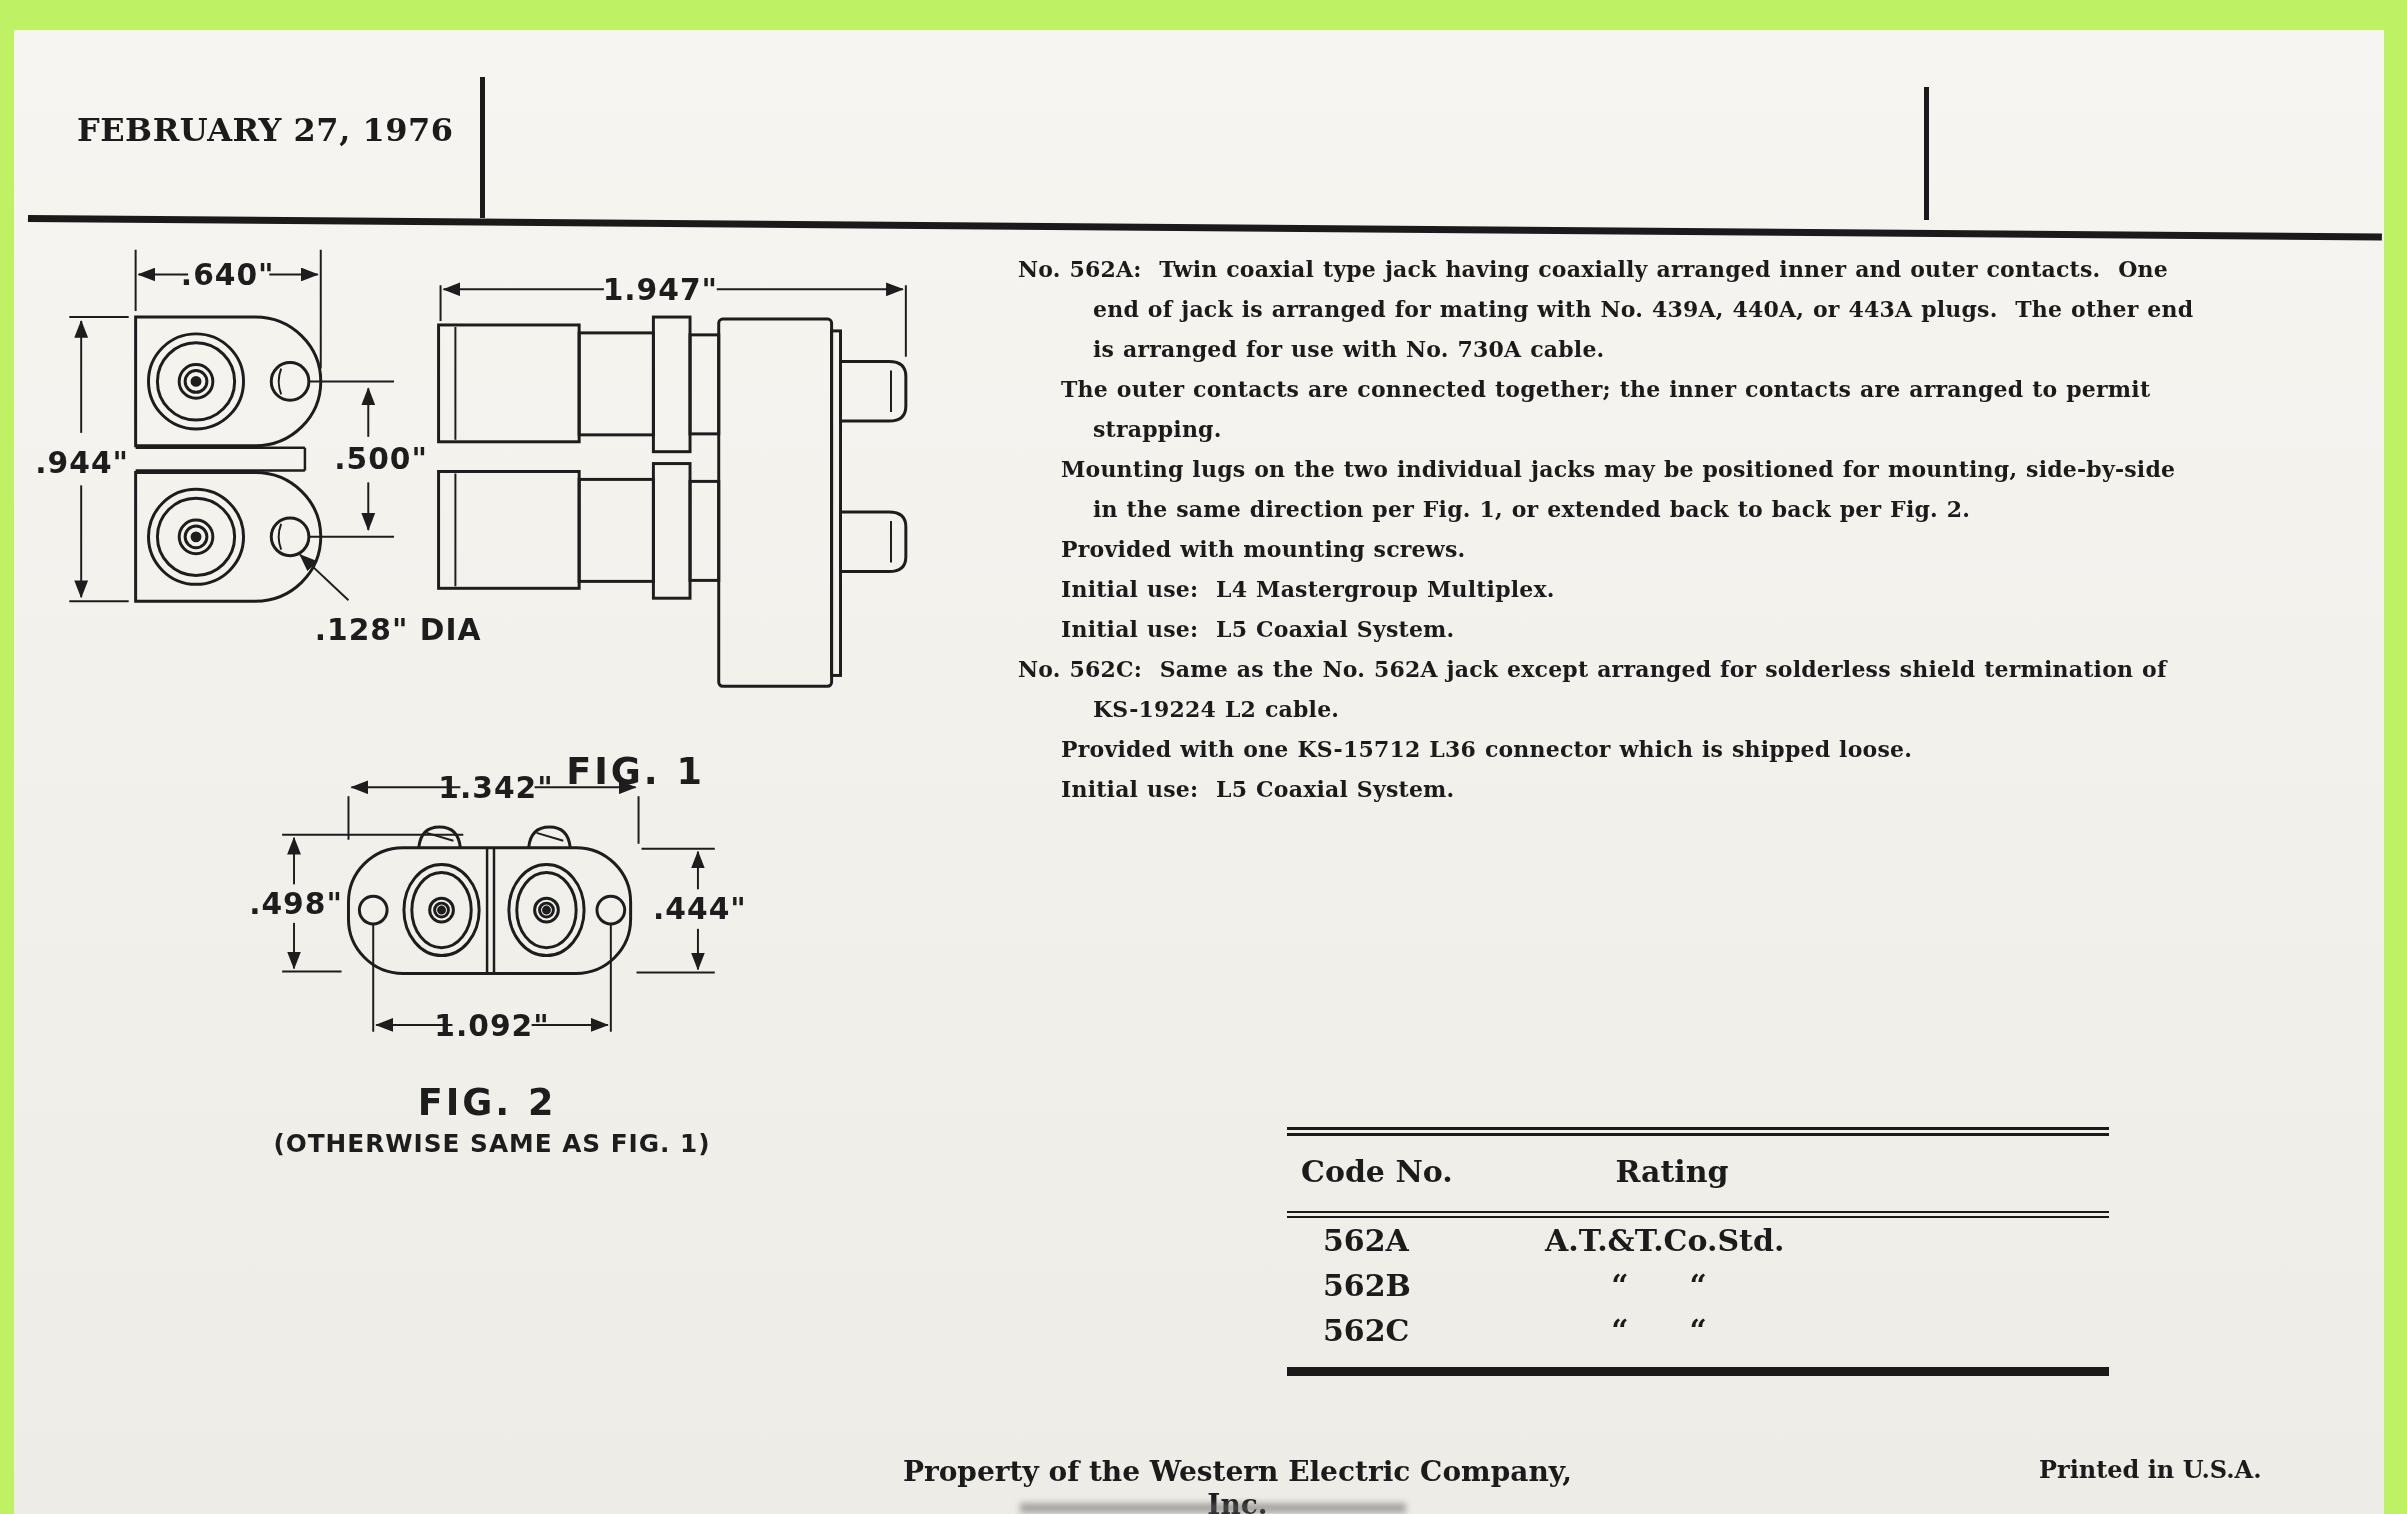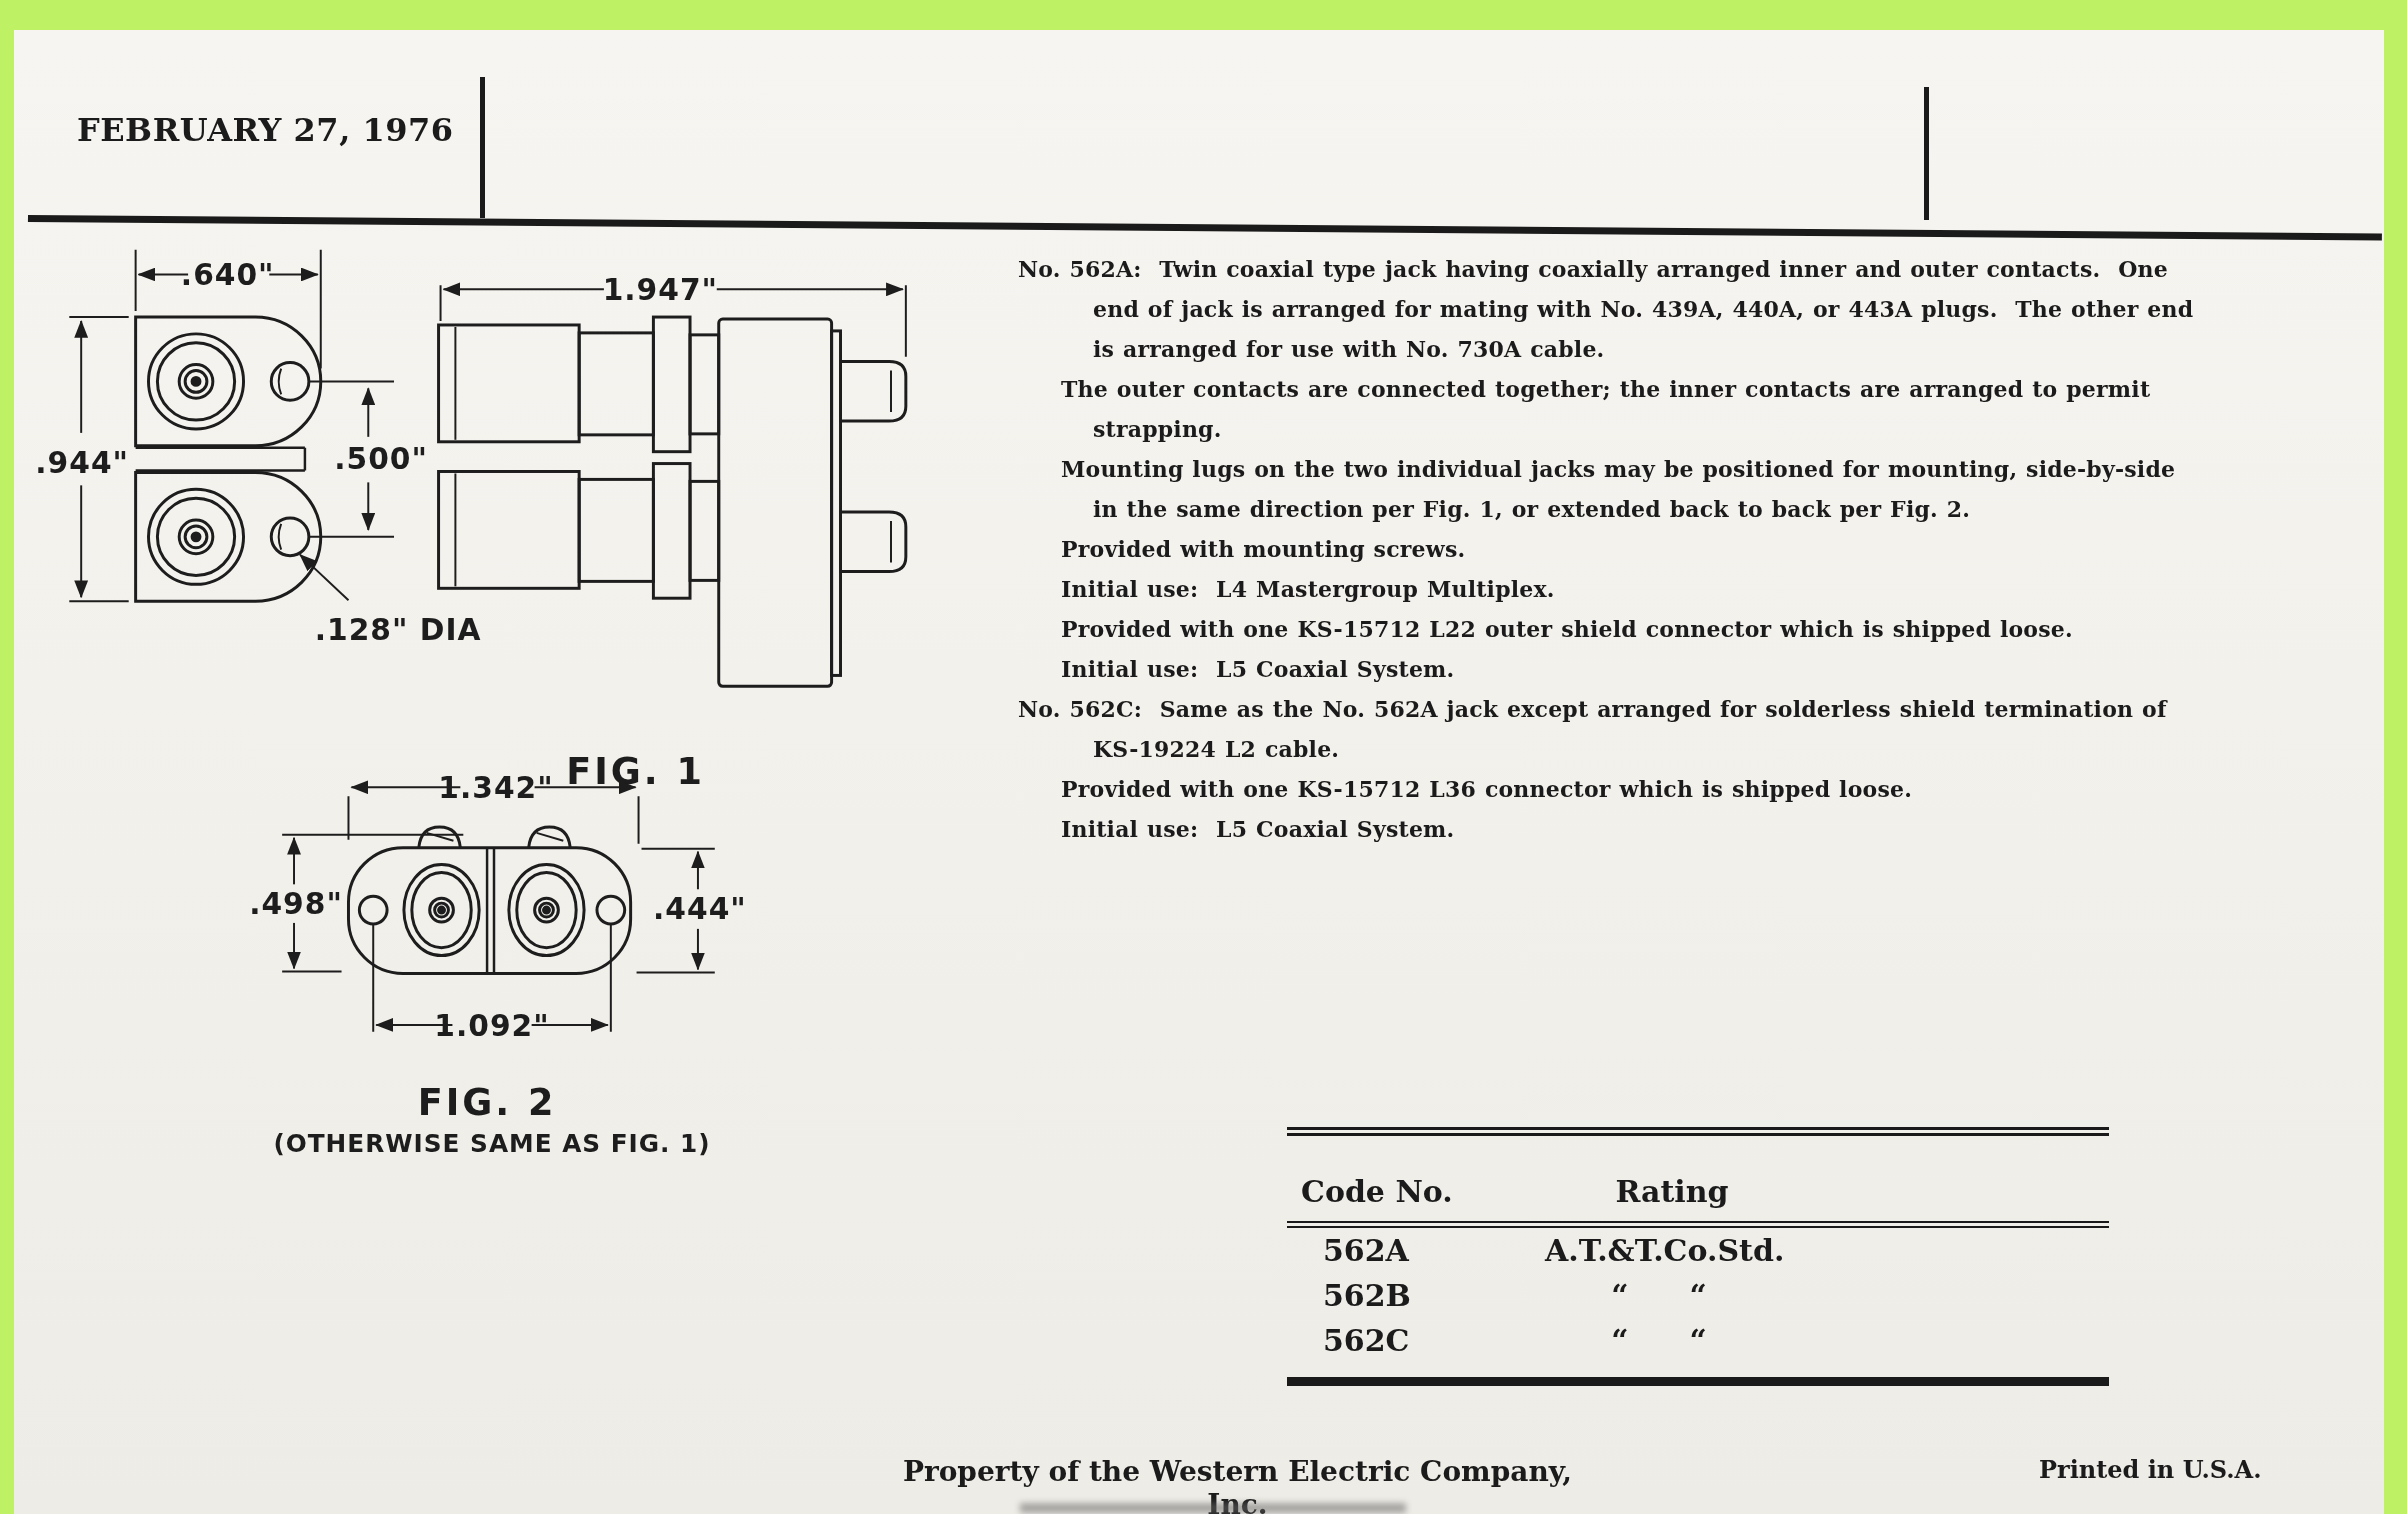--- a/index.html
+++ b/index.html
@@ -23,21 +23,21 @@
   
   .copy{left:1018px;top:249px;width:1180px;font-size:22px;line-height:40px;font-weight:600;
         letter-spacing:0.2px;word-spacing:1px;}
   .copy p{margin:0;}
   .p-a{padding-left:75px;text-indent:-75px;}
   .p-b{padding-left:75px;text-indent:-32px;}
 
   
   .ratings-table{left:1287px;top:1127px;width:822px;
         border-top:9px double #1a1a1a;border-bottom:9px solid #1a1a1a;font-size:30px;}
-  .t-head{display:flex;padding:18px 0 12px;font-weight:bold;margin-top:20px;}
+  .t-head{display:flex;padding:18px 0 22px;font-weight:bold;}
   .t-head .c1{width:257px;padding-left:14px;}
   .t-head .c2{width:228px;text-align:center;}
   .t-mid{border-top:7px double #1a1a1a;}
   .t-body{padding:0 0 14px;font-weight:bold;}
   .t-row{display:flex;height:45px;align-items:center;}
   .t-row .c1{width:222px;padding-left:36px;}
   .t-row .c2{width:228px;text-align:center;white-space:nowrap;}
   .t-row .c2.ditto{display:flex;justify-content:center;gap:61px;}
 
   
@@ -172,21 +172,20 @@
     <text class="figlbl" x="492" y="1126" text-anchor="middle">FIG. 2</text>
     <text class="figcap" x="497" y="1163" text-anchor="middle">(OTHERWISE SAME AS FIG. 1)</text>
   </svg>
 
   <div class="abs copy">
     <p class="p-a">No. 562A:&nbsp; Twin coaxial type jack having coaxially arranged inner and outer contacts.&nbsp; One end of jack is arranged for mating with No. 439A, 440A, or 443A plugs.&nbsp; The other end is arranged for use with No. 730A cable.</p>
     <p class="p-b">The outer contacts are connected together; the inner contacts are arranged to permit strapping.</p>
     <p class="p-b">Mounting lugs on the two individual jacks may be positioned for mounting, side-by-side in the same direction per Fig. 1, or extended back to back per Fig. 2.</p>
     <p class="p-b">Provided with mounting screws.</p>
     <p class="p-b">Initial use:&nbsp; L4 Mastergroup Multiplex.</p>
-    <p class="p-b">Provided with one KS-15712 L22 outer shield connector which is shipped loose.</p>
     <p class="p-b">Initial use:&nbsp; L5 Coaxial System.</p>
     <p class="p-a">No. 562C:&nbsp; Same as the No. 562A jack except arranged for solderless shield termination of KS-19224 L2 cable.</p>
     <p class="p-b">Provided with one KS-15712 L36 connector which is shipped loose.</p>
     <p class="p-b">Initial use:&nbsp; L5 Coaxial System.</p>
   </div>
 
   <div class="abs ratings-table">
     <div class="t-head">
       <div class="c1">Code No.</div>
       <div class="c2">Rating</div>

